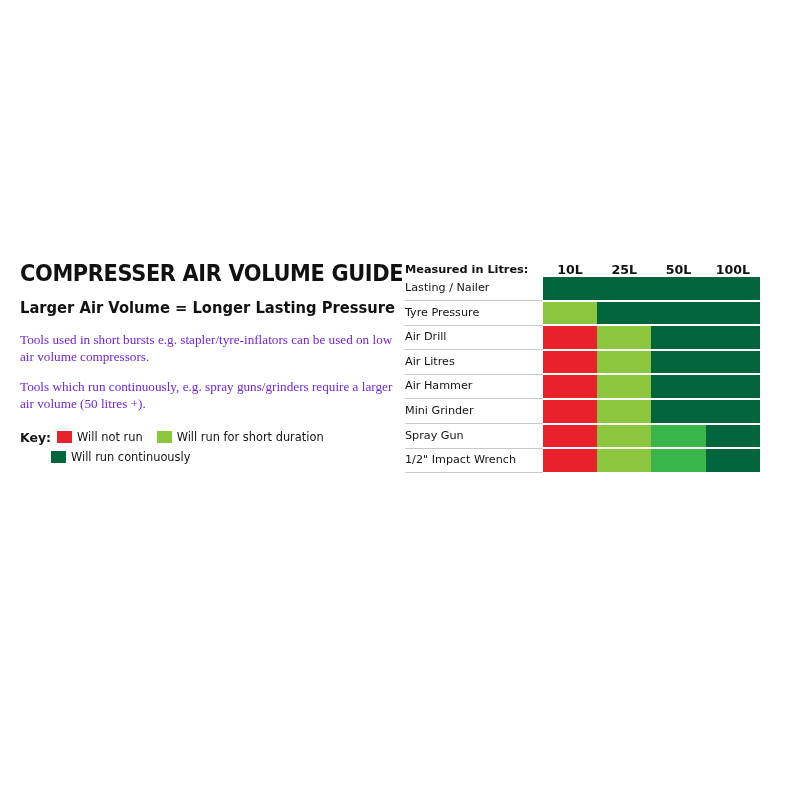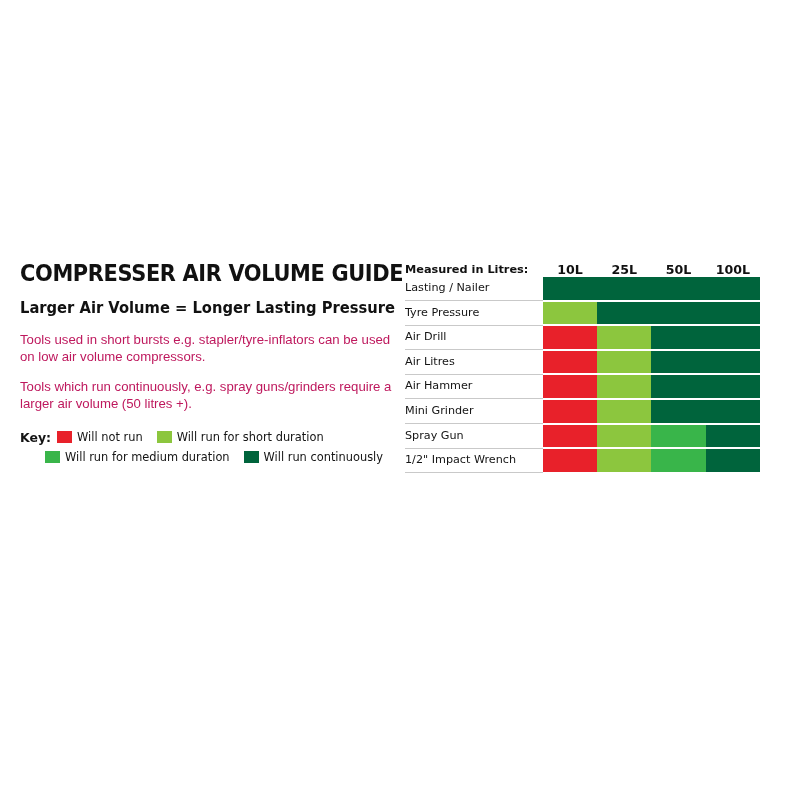--- a/index.html
+++ b/index.html
@@ -49,25 +49,25 @@
     font-weight: bold;
     font-size: 15.5px;
     line-height: 1.1;
     margin: 0 0 14px 0;
     color: #111111;
     transform: scaleX(0.95);
     transform-origin: left center;
     white-space: nowrap;
   }
   .para {
-    font-family: Liberation Sans, sans-serif;
+    font-family: Liberation Serif, serif;
     font-size: 13.2px;
     line-height: 1.32;
     margin: 0 0 12px 0;
-    color: #be185d;
+    color: #6d28d9;
     max-width: 380px;
   }
   .key-block {
     margin-top: 18px;
     font-family: "DejaVu Sans", sans-serif;
     font-size: 11.4px;
     color: #141414;
   }
   .key-row {
     display: flex;
@@ -166,24 +166,20 @@
             <span>Will not run</span>
           </span>
           <span class="key-item">
             <span class="key-swatch" style="background:#8cc63e"></span>
             <span>Will run for short duration</span>
           </span>
         </div>
         <div class="key-row">
           <span class="key-spacer"></span>
           <span class="key-item">
-            <span class="key-swatch" style="background:#39b54a"></span>
-            <span>Will run for medium duration</span>
-          </span>
-          <span class="key-item">
             <span class="key-swatch" style="background:#00643c"></span>
             <span>Will run continuously</span>
           </span>
         </div>
       </div>
     </div>
 
     <div class="right">
       <table class="matrix">
         <colgroup>

